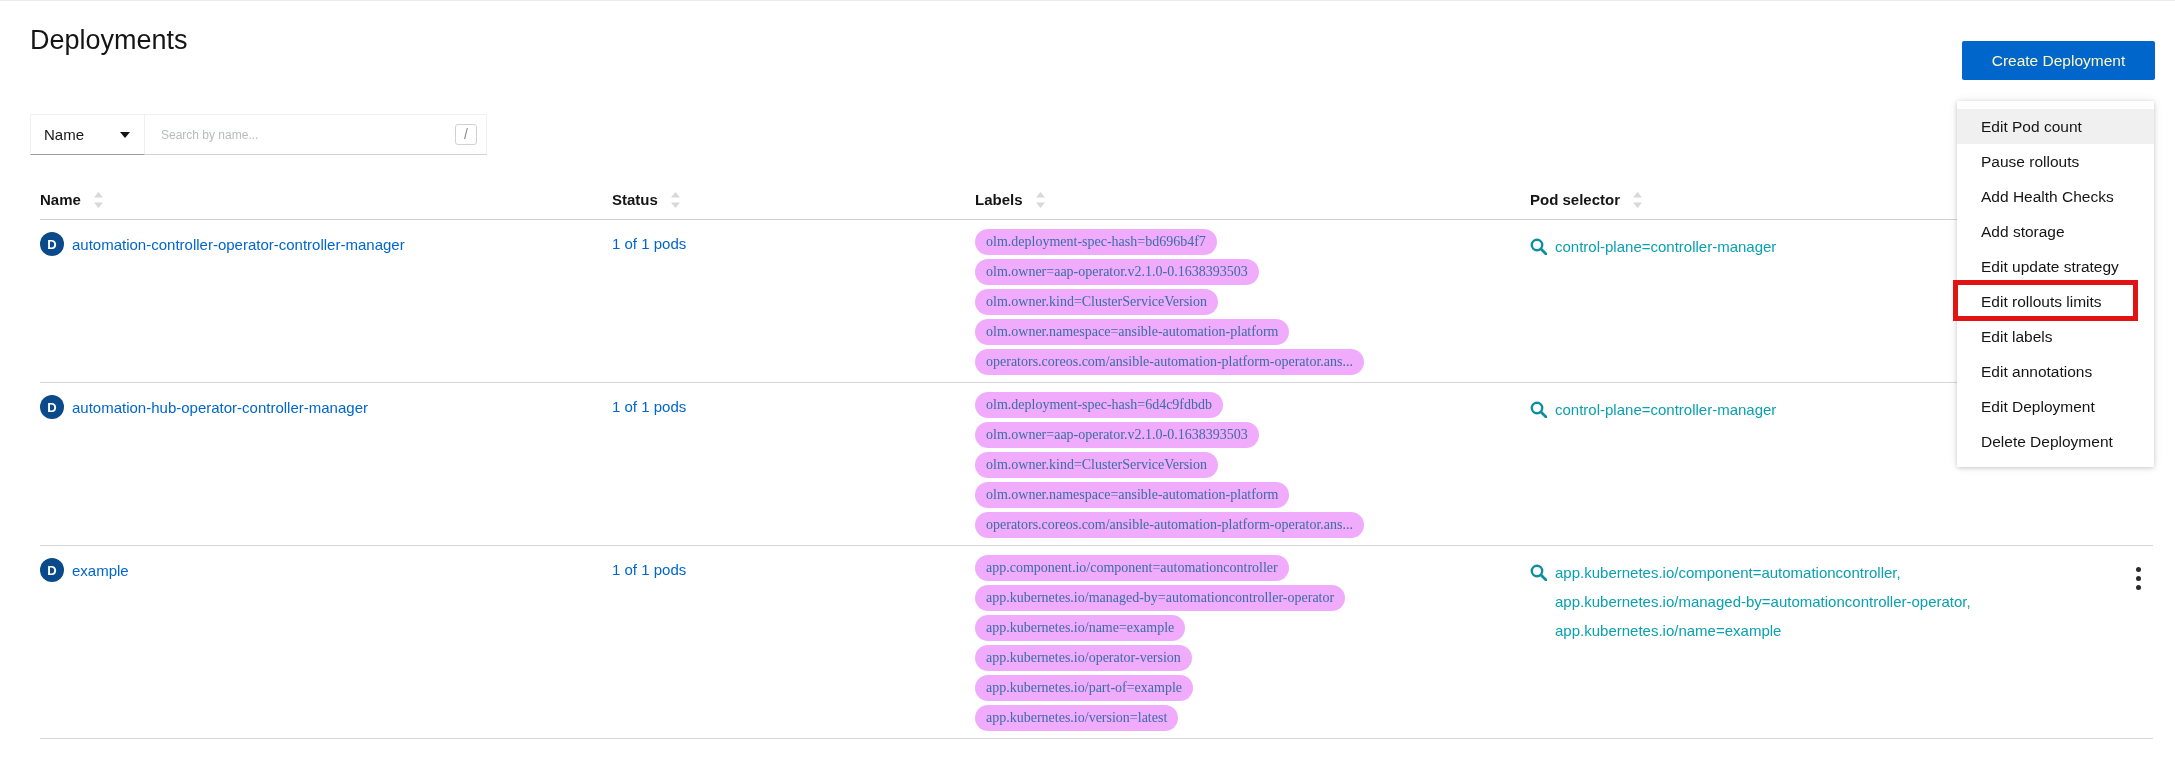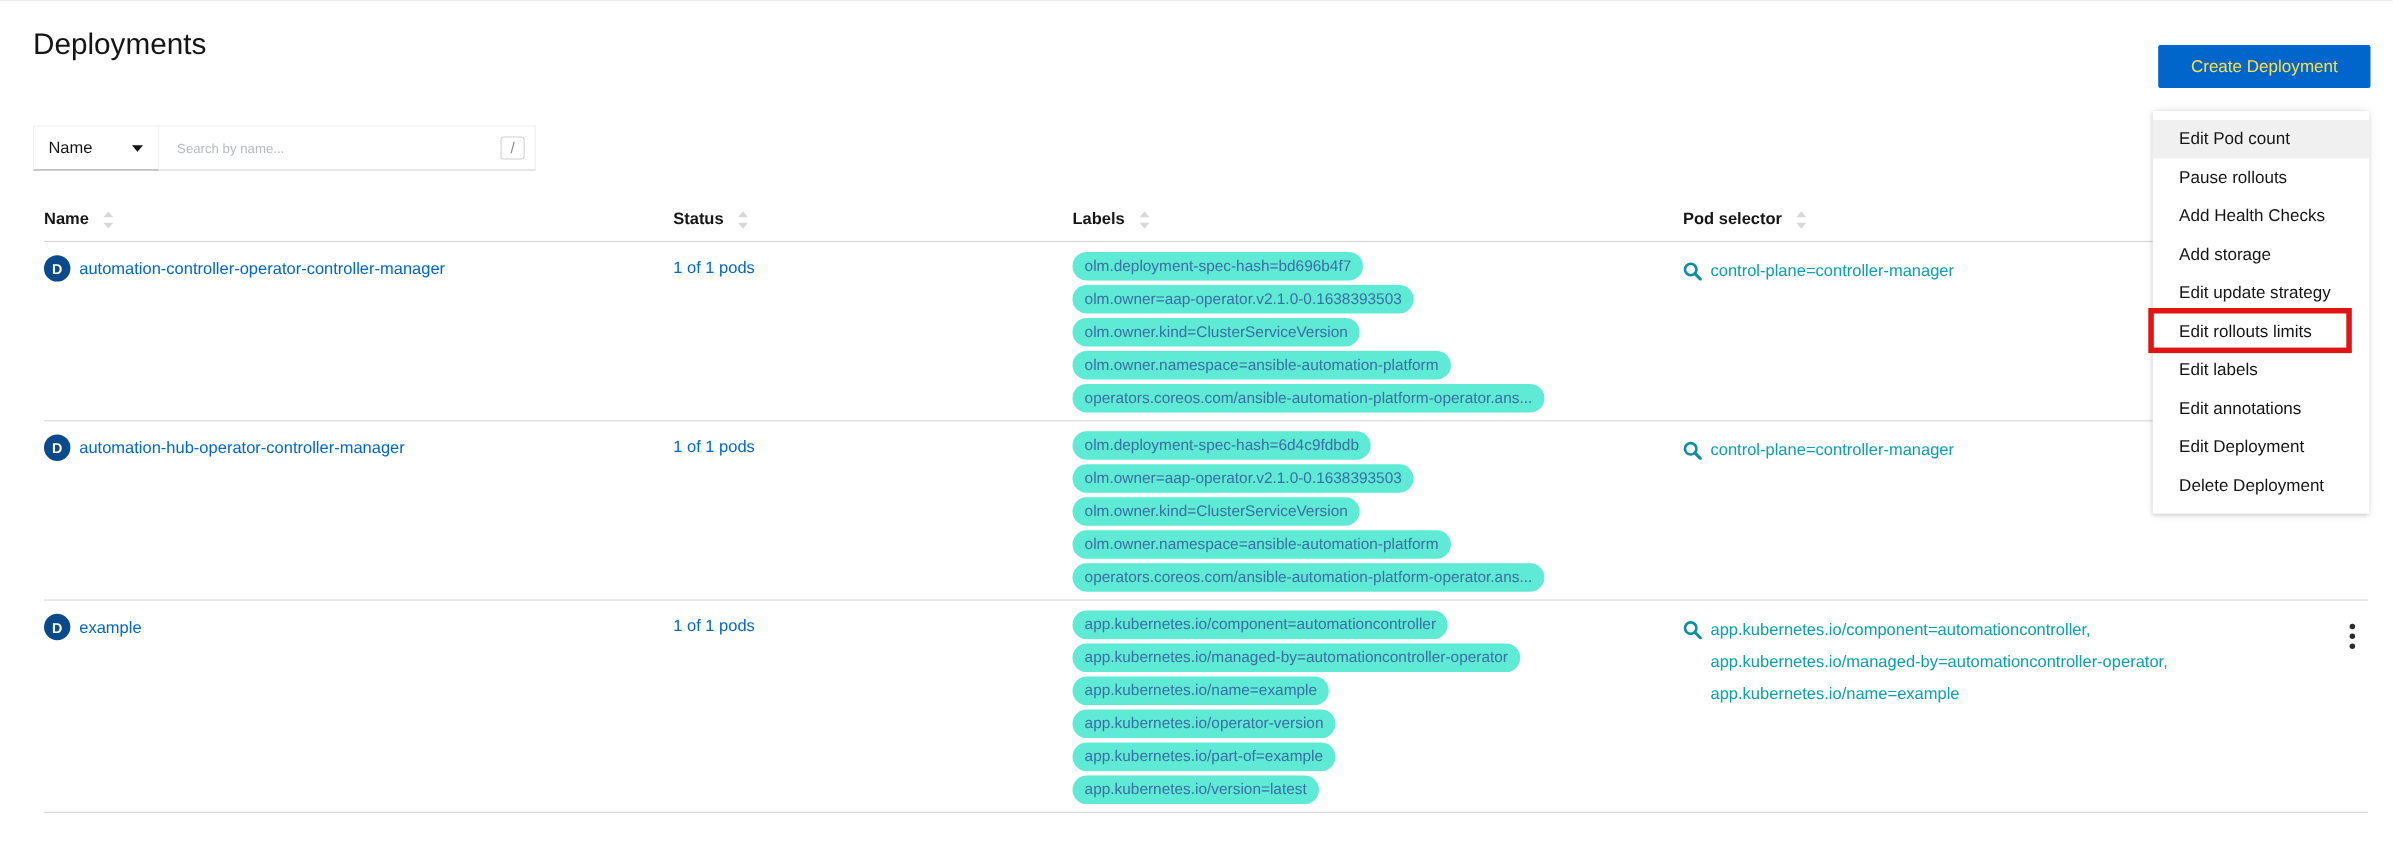--- a/index.html
+++ b/index.html
@@ -13,21 +13,21 @@
     border-top: 1px solid #ececec;
   }
 
   .page-title {
     position: absolute; left: 30px; top: 24px;
     font-size: 27px; font-weight: 500; color: #151515;
   }
 
   .create-btn {
     position: absolute; left: 1962px; top: 40px; width: 193px; height: 39px;
-    background: #0066cc; color: #fde047; border: none; border-radius: 2px;
+    background: #0066cc; color: #fef9c3; border: none; border-radius: 2px;
     font-size: 15.5px; font-family: "Liberation Sans", sans-serif; cursor: pointer;
   }
 
   
   .toolbar { position: absolute; left: 30px; top: 113px; height: 41px; display: flex; }
   .filter-dd {
     width: 115px; height: 41px; background: #fff;
     border: 1px solid #f0f0f0; border-bottom: 1px solid #9a9da0;
     display: flex; align-items: center; justify-content: space-between;
     padding: 0 14px 0 13px; font-size: 15px; cursor: pointer;
@@ -65,22 +65,22 @@
   .res-badge {
     flex: none; width: 24px; height: 24px; border-radius: 50%;
     background: #0b4a8a; color: #fff; font-size: 13px; font-weight: 700;
     display: flex; align-items: center; justify-content: center;
   }
   .link { color: #0066cc; text-decoration: none; cursor: pointer; }
   .status-cell { font-size: 15px; padding-top: 3px; }
   .labels-cell { display: flex; flex-direction: column; align-items: flex-start; margin-top: -3px; }
   .label-pill {
     height: 26px; line-height: 25px; padding: 0 11px; margin-bottom: 4px;
-    border-radius: 14px; background: #5eead4; color: #3a6ea5;
-    font-size: 14px; white-space: nowrap; cursor: pointer; text-decoration: none;
+    border-radius: 14px; background: #f0abfc; color: #3a6ea5;
+    font-size: 14px; white-space: nowrap; cursor: pointer; text-decoration: none; font-family: Liberation Serif, serif;
   }
   .podsel-cell { display: flex; gap: 8px; font-size: 15px; color: #0aa0af; }
   .podsel-icon { flex: none; margin-top: 6px; }
   .podsel-lines { line-height: 29px; cursor: pointer; }
   .kebab-cell { padding-top: 9px; display: flex; justify-content: center; cursor: pointer; }
   .kebab { display: flex; flex-direction: column; gap: 4px; }
   .kebab span { width: 5px; height: 5px; border-radius: 50%; background: #2b2b2b; }
 
   
   .menu-panel {
@@ -205,21 +205,21 @@
         </div>
         <div class="kebab-cell"></div>
       </div>
       <div class="trow">
         <div class="name-cell">
           <span class="res-badge">D</span>
           <a class="link">example</a>
         </div>
         <div class="status-cell"><a class="link">1 of 1 pods</a></div>
         <div class="labels-cell">
-          <a class="label-pill">app.kubernetes.io/component=automationcontroller</a>
+          <a class="label-pill">app.component.io/component=automationcontroller</a>
           <a class="label-pill">app.kubernetes.io/managed-by=automationcontroller-operator</a>
           <a class="label-pill">app.kubernetes.io/name=example</a>
           <a class="label-pill">app.kubernetes.io/operator-version</a>
           <a class="label-pill">app.kubernetes.io/part-of=example</a>
           <a class="label-pill">app.kubernetes.io/version=latest</a>
         </div>
         <div class="podsel-cell">
           <span class="podsel-icon"><svg width="17" height="17" viewBox="0 0 17 17">
               <circle cx="7" cy="7" r="5.2" fill="none" stroke="#0a8f9e" stroke-width="2.4"></circle>
               <line x1="11" y1="11" x2="16" y2="16" stroke="#0a8f9e" stroke-width="2.8" stroke-linecap="round"></line>

